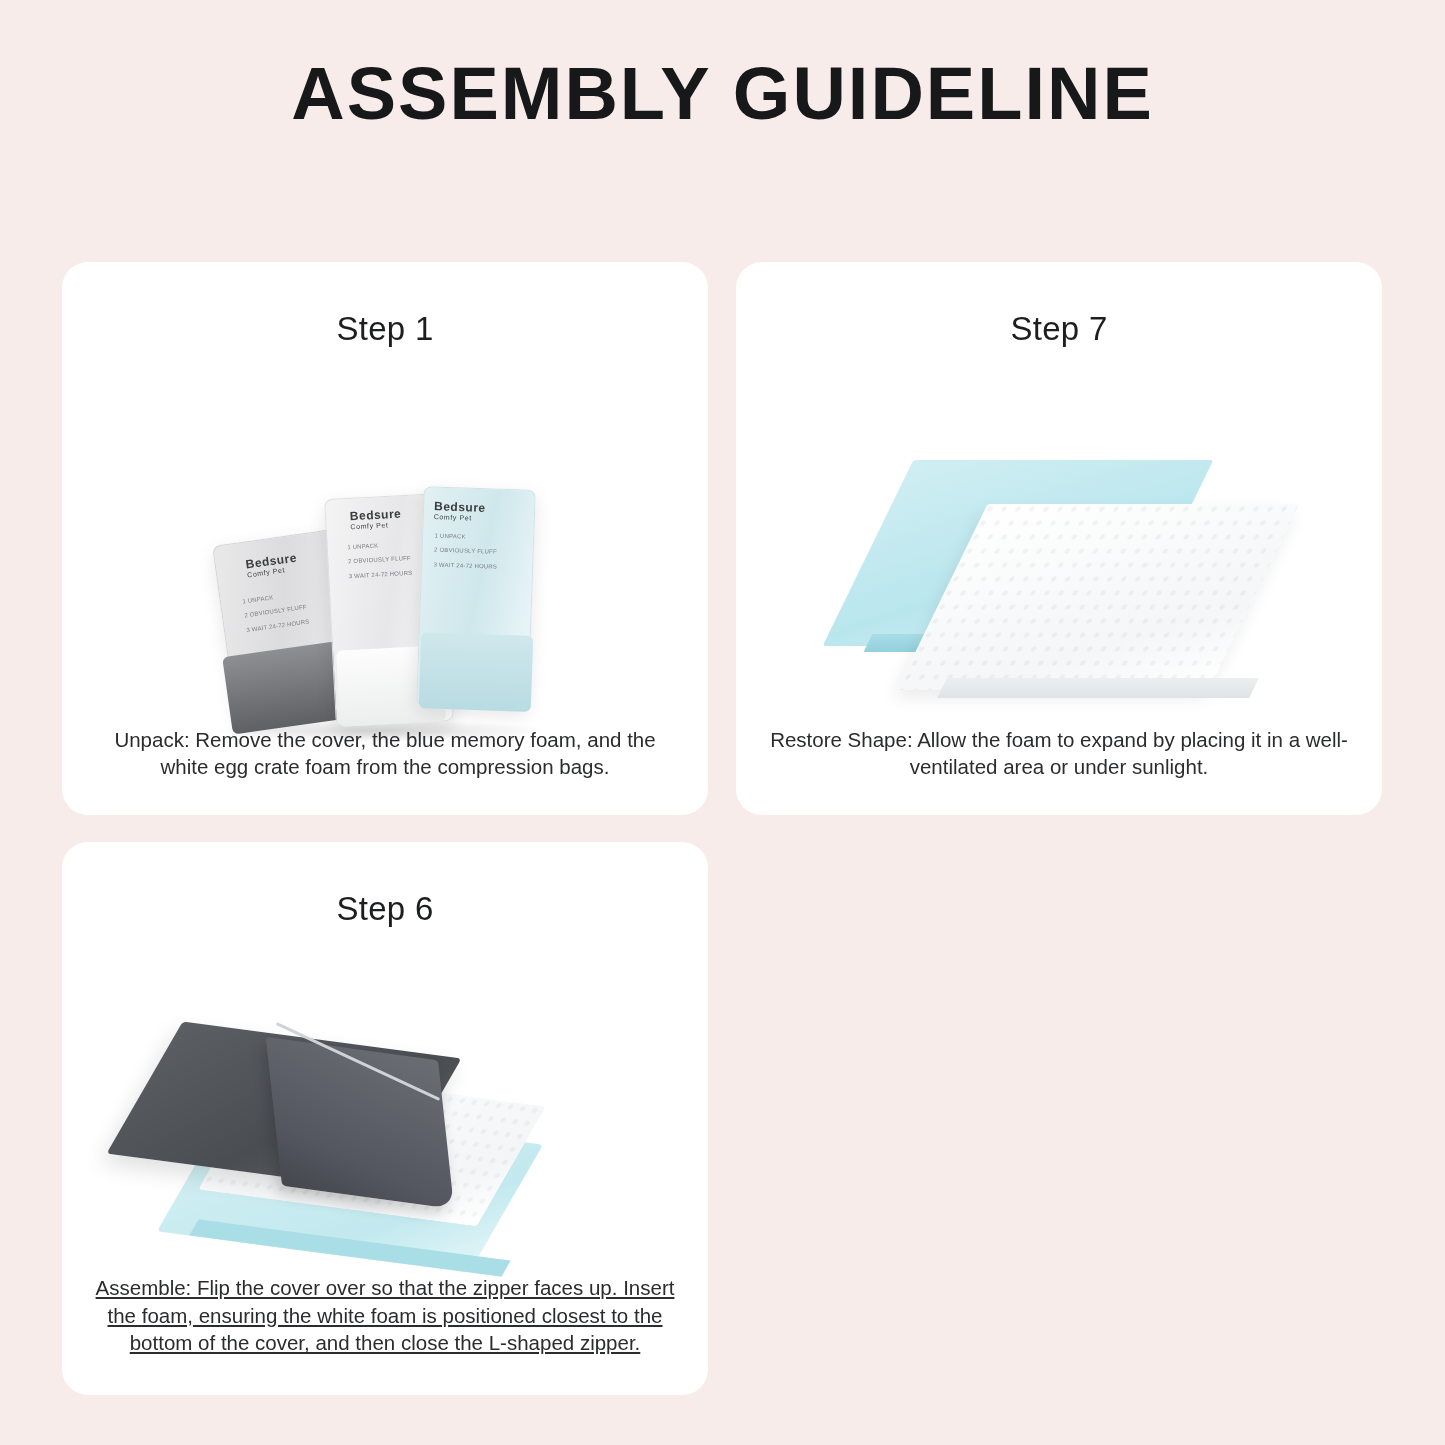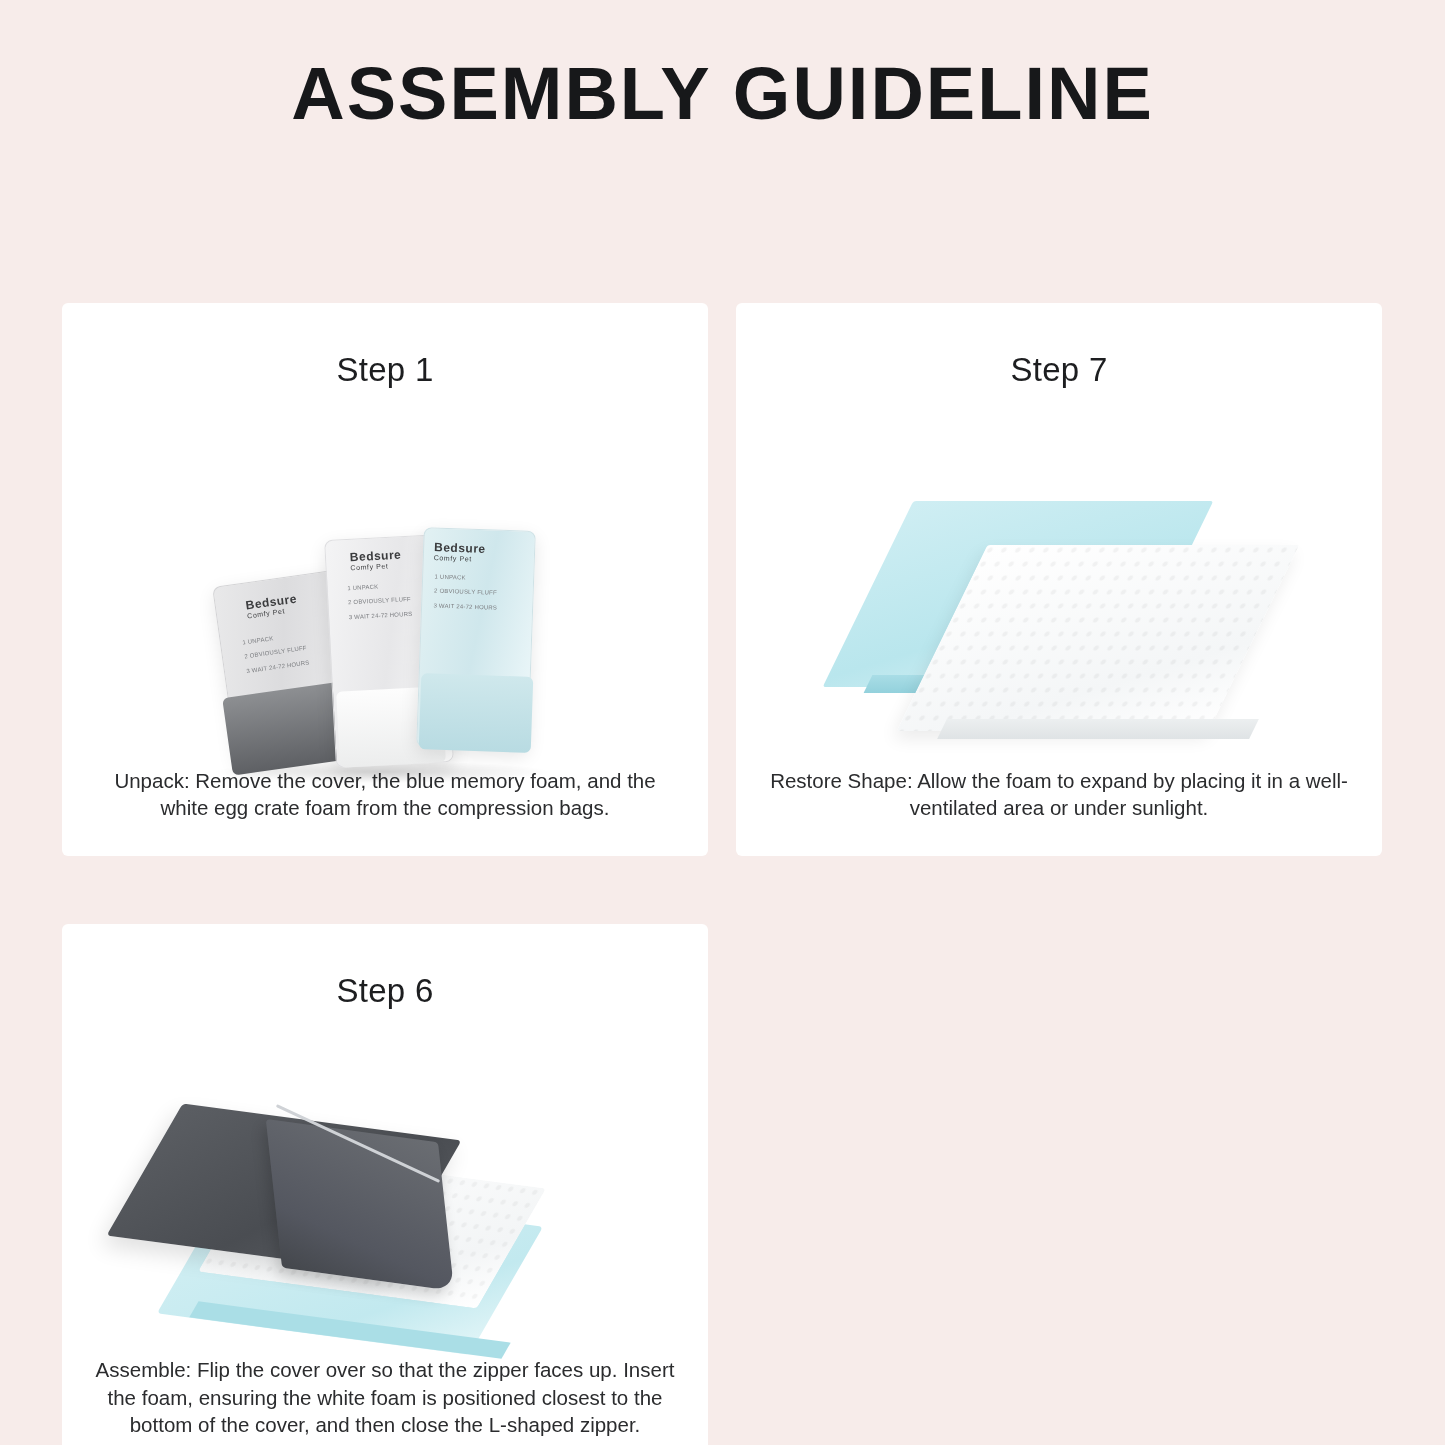--- a/index.html
+++ b/index.html
@@ -31,26 +31,25 @@
     left: 62px;
     width: 1321px;
     display: flex;
     flex-wrap: wrap;
     gap: 27px 28px;
   }
   .card {
     width: 646px;
     height: 553px;
     background: #ffffff;
-    border-radius: 6px;
+    border-radius: 26px;
     position: relative;
     display: flex;
     flex-direction: column;
     align-items: center;
-    margin-top: 41px;
   }
   .step-label {
     font-size: 33px;
     color: #1d1e20;
     font-weight: 400;
     margin-top: 48px;
     letter-spacing: .3px;
   }
   .art {
     flex: 1;
@@ -58,21 +57,21 @@
     position: relative;
   }
   .caption {
     width: 580px;
     text-align: center;
     font-size: 20.5px;
     line-height: 1.35;
     color: #2b2c2e;
     padding-bottom: 34px;
   }
-  .card-3 .caption, .card-4 .caption { padding-bottom: 38px; }
+  .card-3 .caption, .card-4 .caption { padding-bottom: 38px; text-decoration: underline; }
 
   
   .pkg {
     position: absolute;
     border-radius: 8px;
     box-shadow: 0 6px 18px rgba(0,0,0,.10);
   }
   .pkg1 {
     left: 162px; top: 188px; width: 132px; height: 180px;
     background: linear-gradient(100deg,#e9e9ea 0%,#dcdcde 45%,#ededee 100%);

